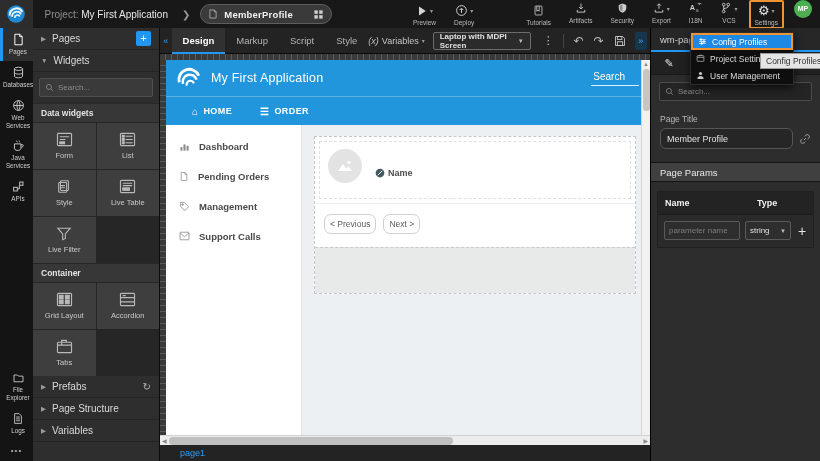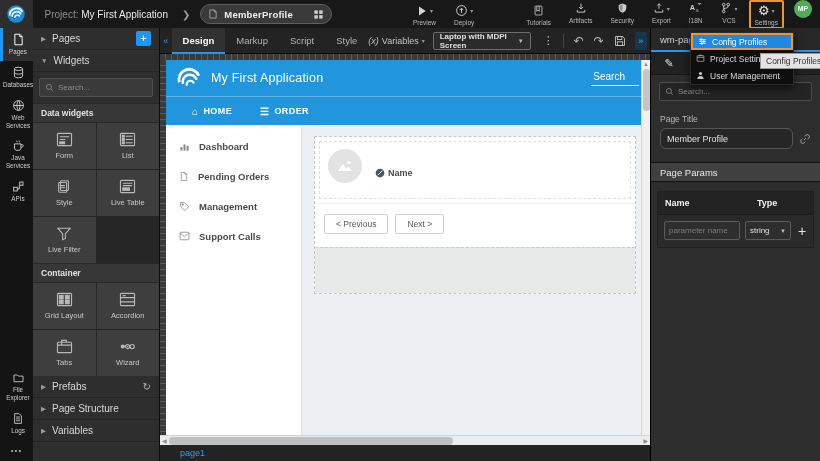--- a/index.html
+++ b/index.html
@@ -99,22 +99,22 @@
   .app-menu { width:136px; background:#fff; border-right:1px solid #e2e2e2; padding-top:6px; }
   .menu-item { height:30px; display:flex; align-items:center; gap:9px; padding:0 13px; color:#4a4a4a;
                font-size:9.5px; font-weight:bold; cursor:pointer; white-space:nowrap; }
   .app-content { flex:1; min-width:0; padding:11px 5px 0 12px; }
   .list-widget { border:1px dashed #c3c7cb; background:#fff; }
   .list-item { margin:4px; border:1px dashed #dde0e3; min-height:58px; display:flex; gap:13px; padding:7px 8px; }
   .ph-avatar { width:34px; height:34px; border-radius:50%; background:#e3e3e3; display:flex; align-items:center; justify-content:center; }
   .name-row { display:flex; align-items:center; gap:3px; padding-top:5px; }
   .name-label { font-size:9px; color:#4d4d4d; font-weight:bold; }
   .pager { display:flex; gap:7px; padding:10px 9px 13px; border-top:1px solid #f0f0f0; }
-  .pill { height:20px; border:1px solid #cfcfcf; border-radius:2px; background:#fff; color:#5a5a5a;
-          font-size:8.5px; display:flex; align-items:center; padding:0 11px; cursor:pointer; white-space:nowrap; }
+  .pill { height:20px; border:1px solid #cfcfcf; border-radius:7px; background:#fff; color:#5a5a5a;
+          font-size:8.5px; display:flex; align-items:center; padding:0 5px; cursor:pointer; white-space:nowrap; }
   .list-footer { height:46px; background:#e8eae9; border-top:1px dashed #c8cbce; }
 
   .h-scroll { height:10px; background:#ececec; border-top:1px solid #d2d2d2; display:flex; align-items:center; flex:none; }
   .h-scroll .arr { color:#8a8a8a; font-size:6px; padding:0 2px; }
   .h-thumb { height:8px; width:58%; background:#bfbfbf; border-radius:4px; }
   .h-fill { flex:1; }
   .status-bar { height:16px; background:#232323; display:flex; align-items:center; padding-left:20px; flex:none; }
   .status-page { color:#2e9df4; font-size:9px; cursor:pointer; }
 
   
@@ -427,29 +427,20 @@
               <path d="M1.5 6 H16.5 M1.5 10.5 H16.5 M4 3.8 H7"></path>
           </svg>
           <span>Accordion</span>
         </div>
         <div class="wg-cell">
           <svg width="17" height="15" viewBox="0 0 18 16" class="ic" style="color:#b9b9b9">
             <rect x="1.5" y="3.5" width="15" height="11" rx="1"></rect>
               <path d="M1.5 6.5 H16.5 M6 3.5 V6.5 M6 3.5 V1.5 H11 V3.5"></path>
           </svg>
           <span>Tabs</span>
-        </div>
-        <div class="wg-cell">
-          <svg width="17" height="15" viewBox="0 0 18 16">
-            <circle cx="4" cy="8" r="2.2" fill="#b9b9b9"></circle>
-            <circle cx="9" cy="8" r="2.2" fill="none" stroke="#b9b9b9" stroke-width="1.2"></circle>
-              <circle cx="9" cy="8" r="0.9" fill="#b9b9b9"></circle>
-            <circle cx="14" cy="8" r="2.2" fill="none" stroke="#b9b9b9" stroke-width="1.2"></circle>
-          </svg>
-          <span>Wizard</span>
         </div>
       </div>
       <div class="lp-row lp-collapsed">
         <span class="caret">▶</span>
         <span>Prefabs</span>
         <span class="refresh">↻</span>
       </div>
       <div class="lp-row lp-collapsed">
         <span class="caret">▶</span>
         <span>Page Structure</span>

